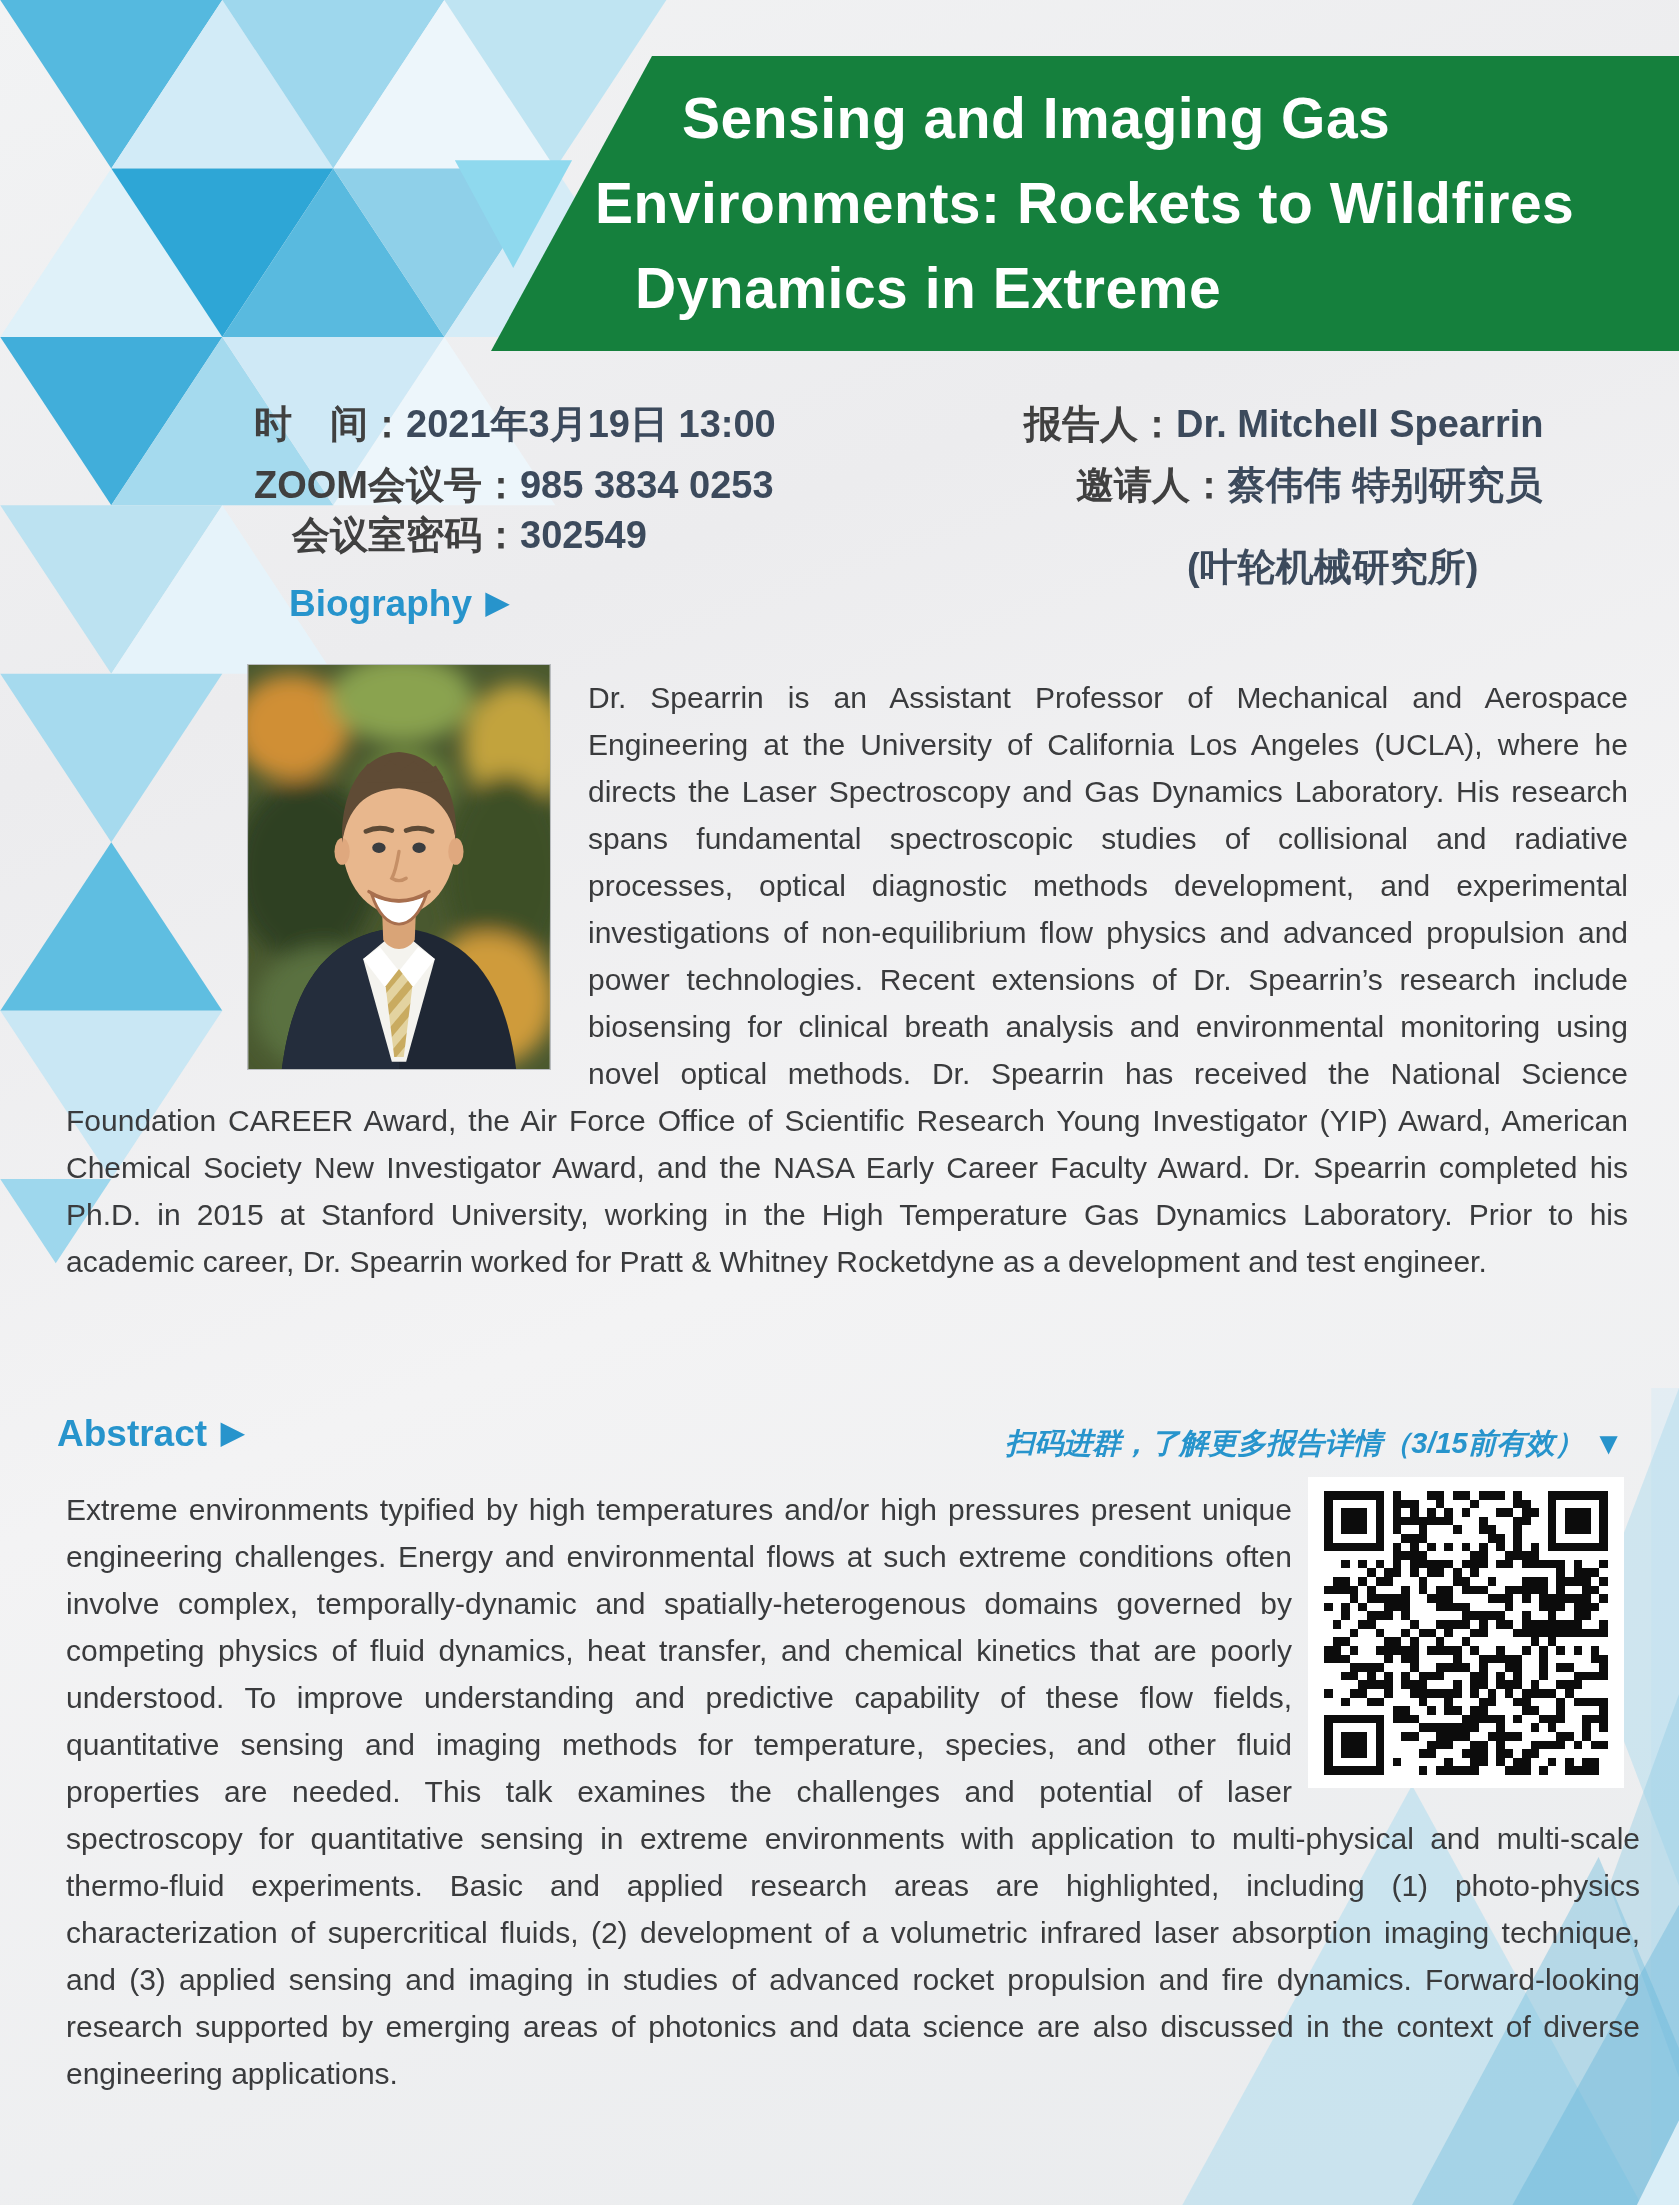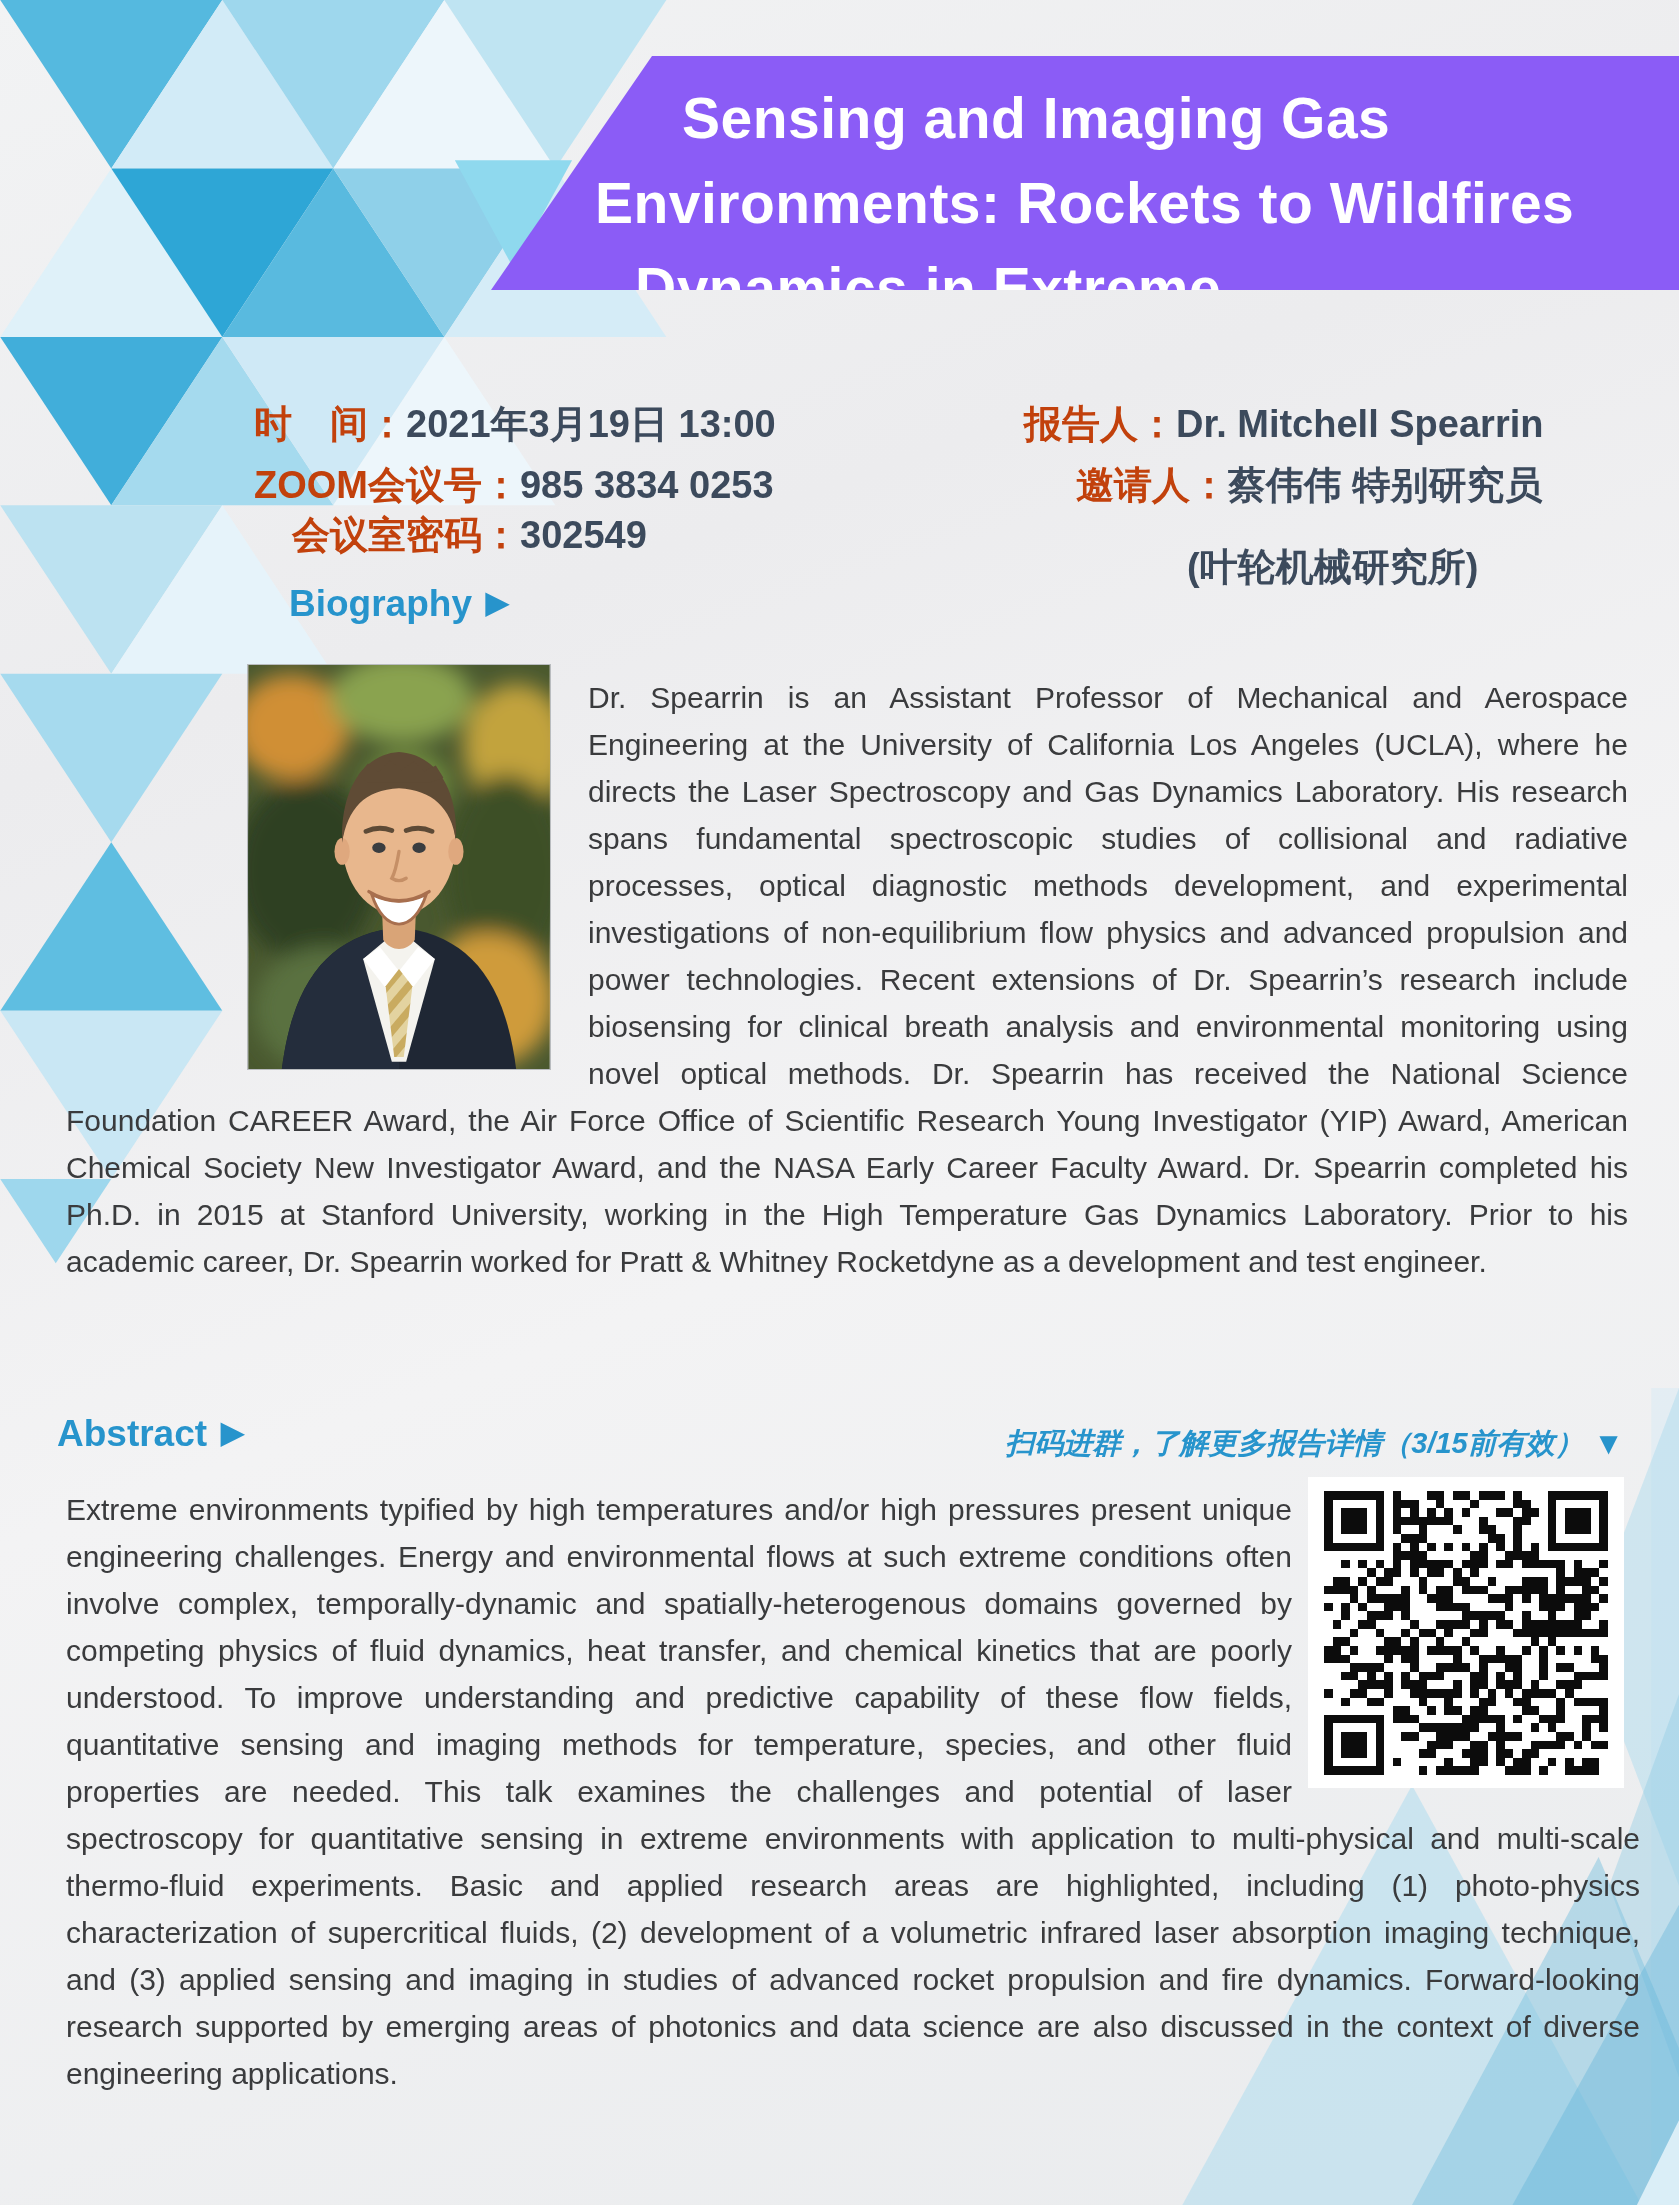--- a/index.html
+++ b/index.html
@@ -8,34 +8,34 @@
     background:linear-gradient(160deg,#f2f3f4 0%,#ececee 28%,#f3f3f4 55%,#e9ebed 100%);
     font-family:"Liberation Sans","DejaVu Sans",sans-serif;
     -webkit-font-smoothing:antialiased;
   }
   .abs{position:absolute;}
   
   #mosaic{left:0;top:0;}
   #corner{right:0;bottom:0;}
   
   .banner{
-    left:491px;top:56px;width:1188px;height:234px;
-    background:#8b5cf6;
+    left:491px;top:56px;width:1188px;height:295px;
+    background:#15803d;
     clip-path:polygon(161px 0,100% 0,100% 100%,0 100%);
   }
   .banner .t{
     color:#ffffff;font-weight:bold;font-size:57px;line-height:85px;
     letter-spacing:0.5px;white-space:nowrap;
   }
   .banner .t1{padding:20px 0 0 191px;}
   .banner .t2{padding-left:144px;}
   .banner .t3{padding-left:104px;}
   
   .inforow{white-space:nowrap;font-size:38px;font-weight:bold;line-height:44px;}
-  .lbl{color:#c2410c;text-align:center;}
+  .lbl{color:#404040;text-align:center;}
   .val{color:#3C4A5C;}
   
   .heading{font-size:37px;font-weight:bold;color:#2794CC;white-space:nowrap;}
   .heading .arr{font-size:32px;vertical-align:2.9px;margin-left:13.4px;}
   .qrcap{font-size:29px;font-weight:bold;color:#2794CC;white-space:nowrap;}
   .qrcap .arr{font-size:31px;margin-left:9.6px;vertical-align:-1px;}
   
   .para{
     font-size:30px;line-height:47px;color:#3A3B3D;text-align:justify;
     margin:9px;

